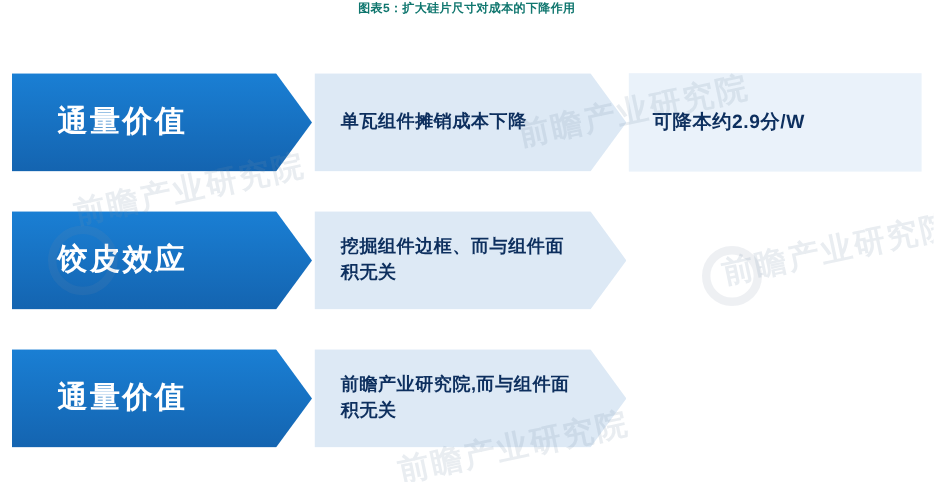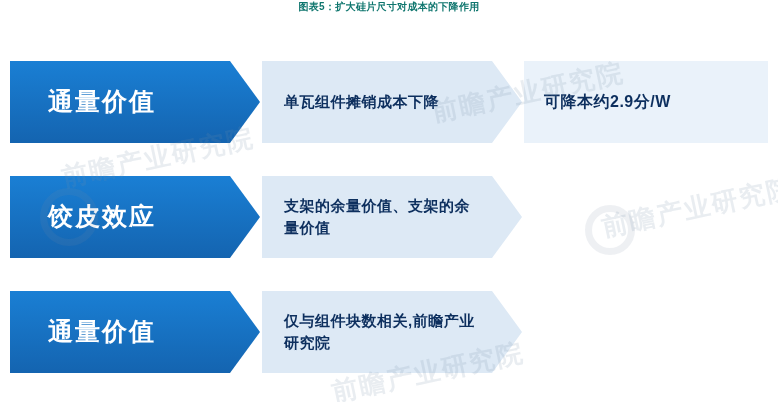--- a/index.html
+++ b/index.html
@@ -149,30 +149,30 @@
     <div class="stage3">
       <span class="label">可降本约2.9分/W</span>
     </div>
   </div>
 
   <div class="row r1">
     <div class="stage1">
       <span class="label">饺皮效应</span>
     </div>
     <div class="stage2">
-      <span class="label">支架的余量价值、支架的余量价值</span>
+      <span class="label">挖掘组件边框、而与组件面积无关</span>
     </div>
   </div>
 
   <div class="row r2">
     <div class="stage1">
       <span class="label">通量价值</span>
     </div>
     <div class="stage2">
-      <span class="label">仅与组件块数相关,前瞻产业研究院</span>
+      <span class="label">前瞻产业研究院,而与组件面积无关</span>
     </div>
   </div>
 
 </div>
 
 <div class="wm wm1">前瞻产业研究院</div>
 <div class="wm wm2">前瞻产业研究院</div>
 <div class="wm wm3">前瞻产业研究院</div>
 <div class="wm wm4">前瞻产业研究院</div>
 <div class="wm-c wmc1"></div>

